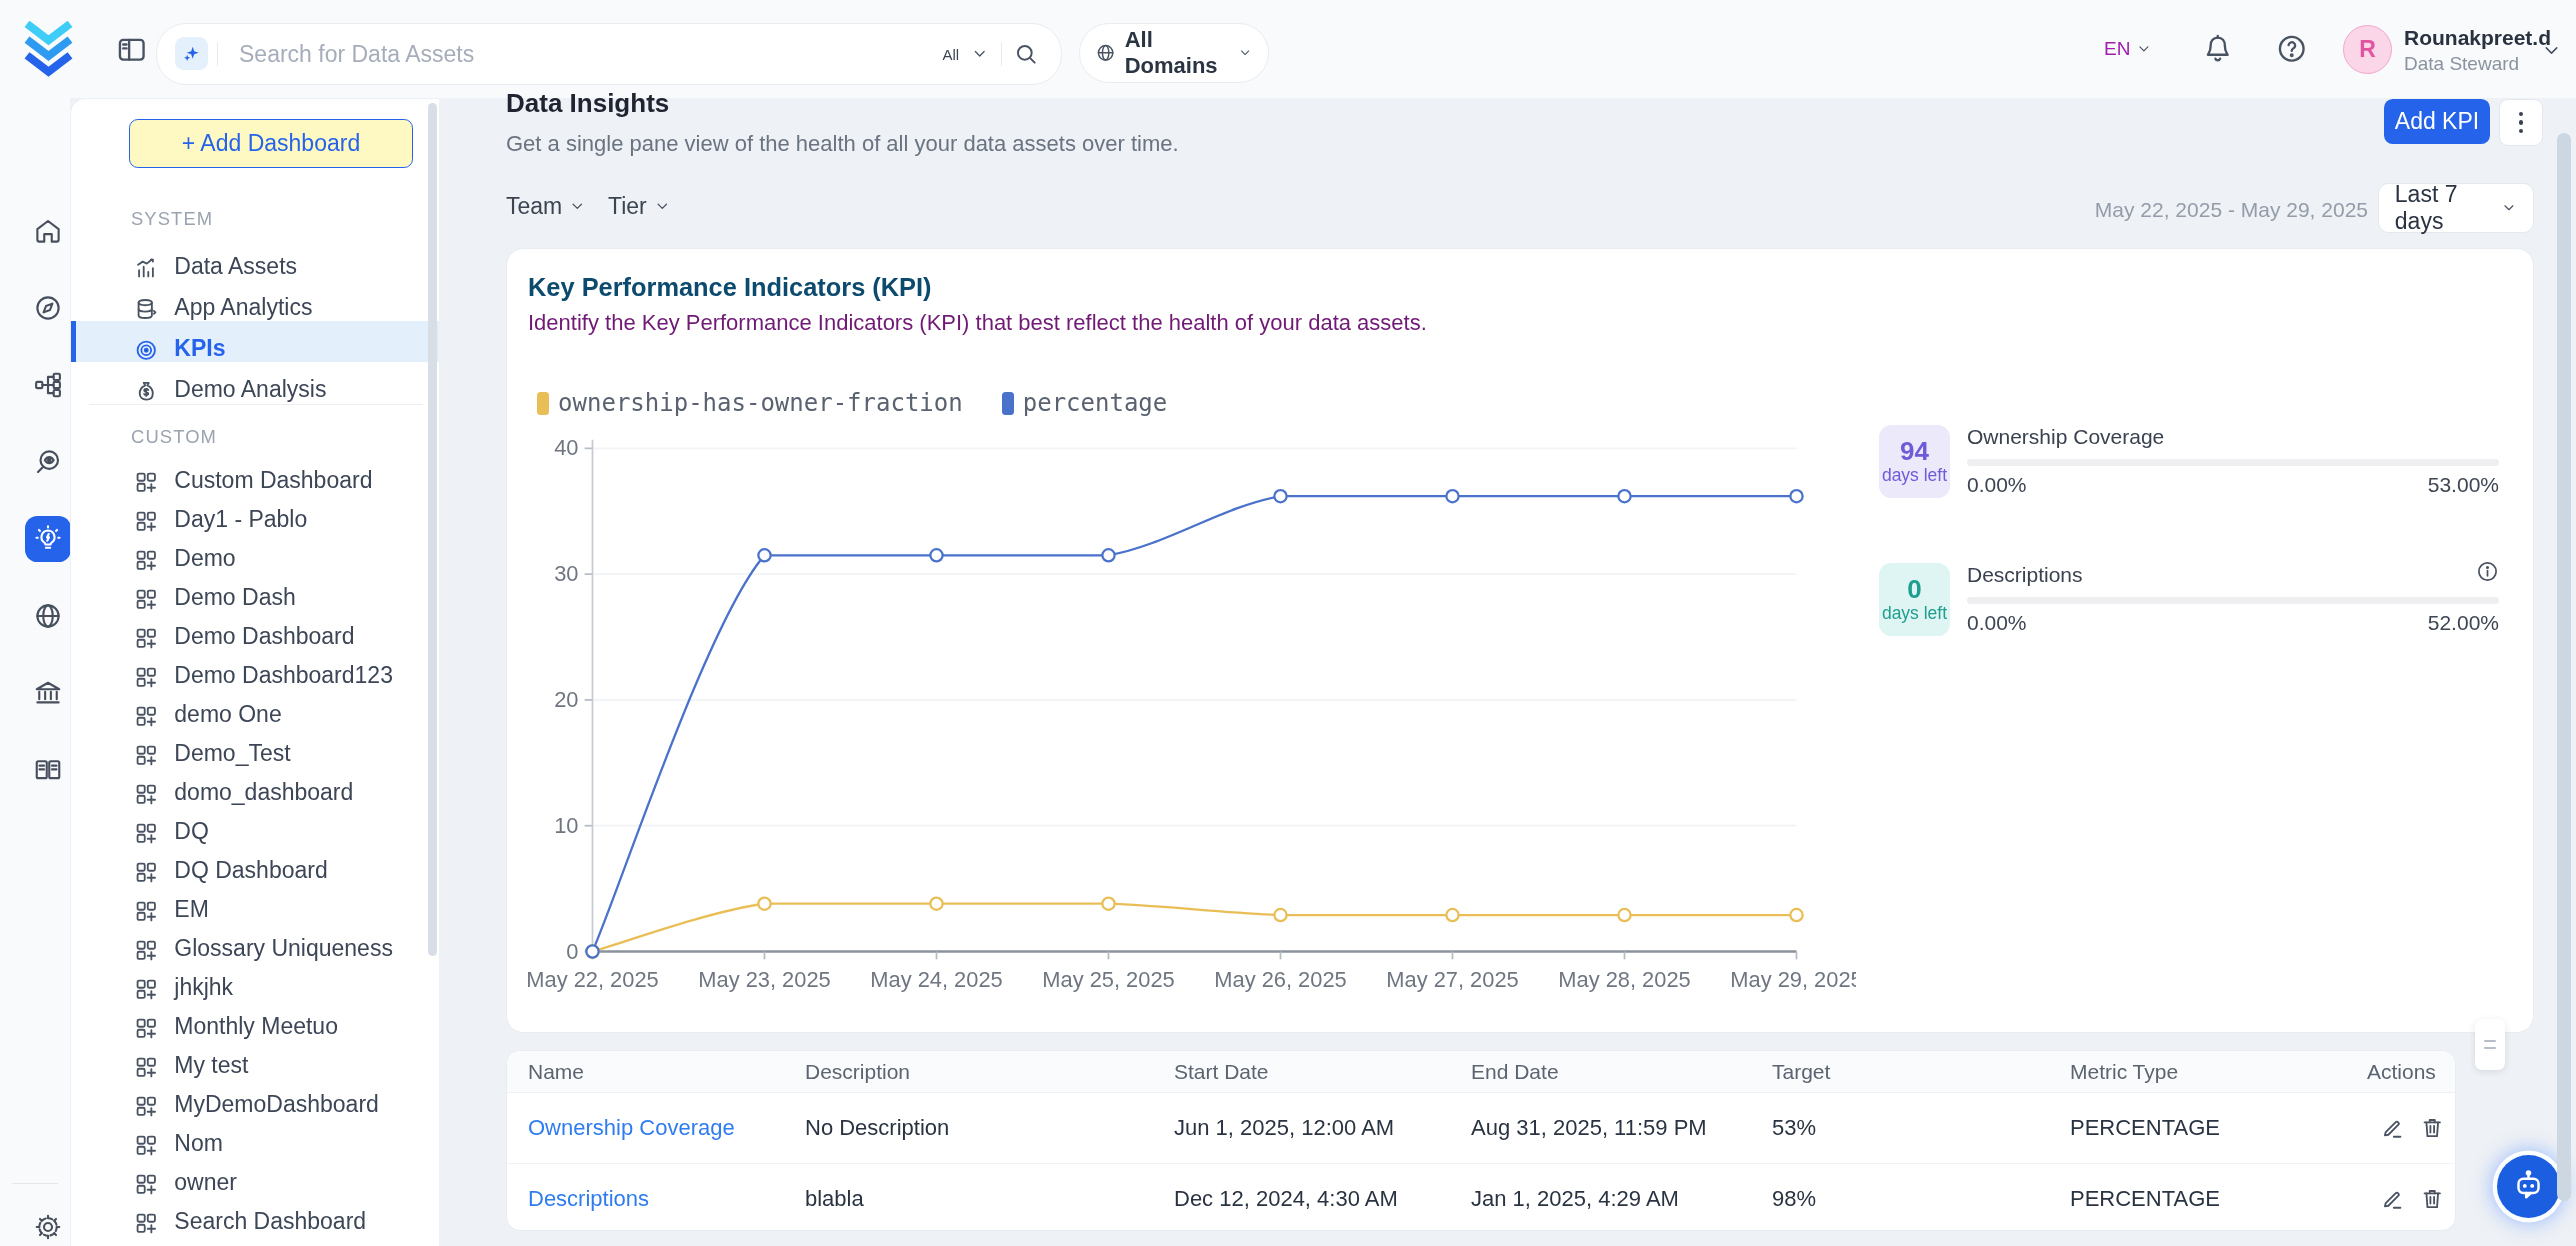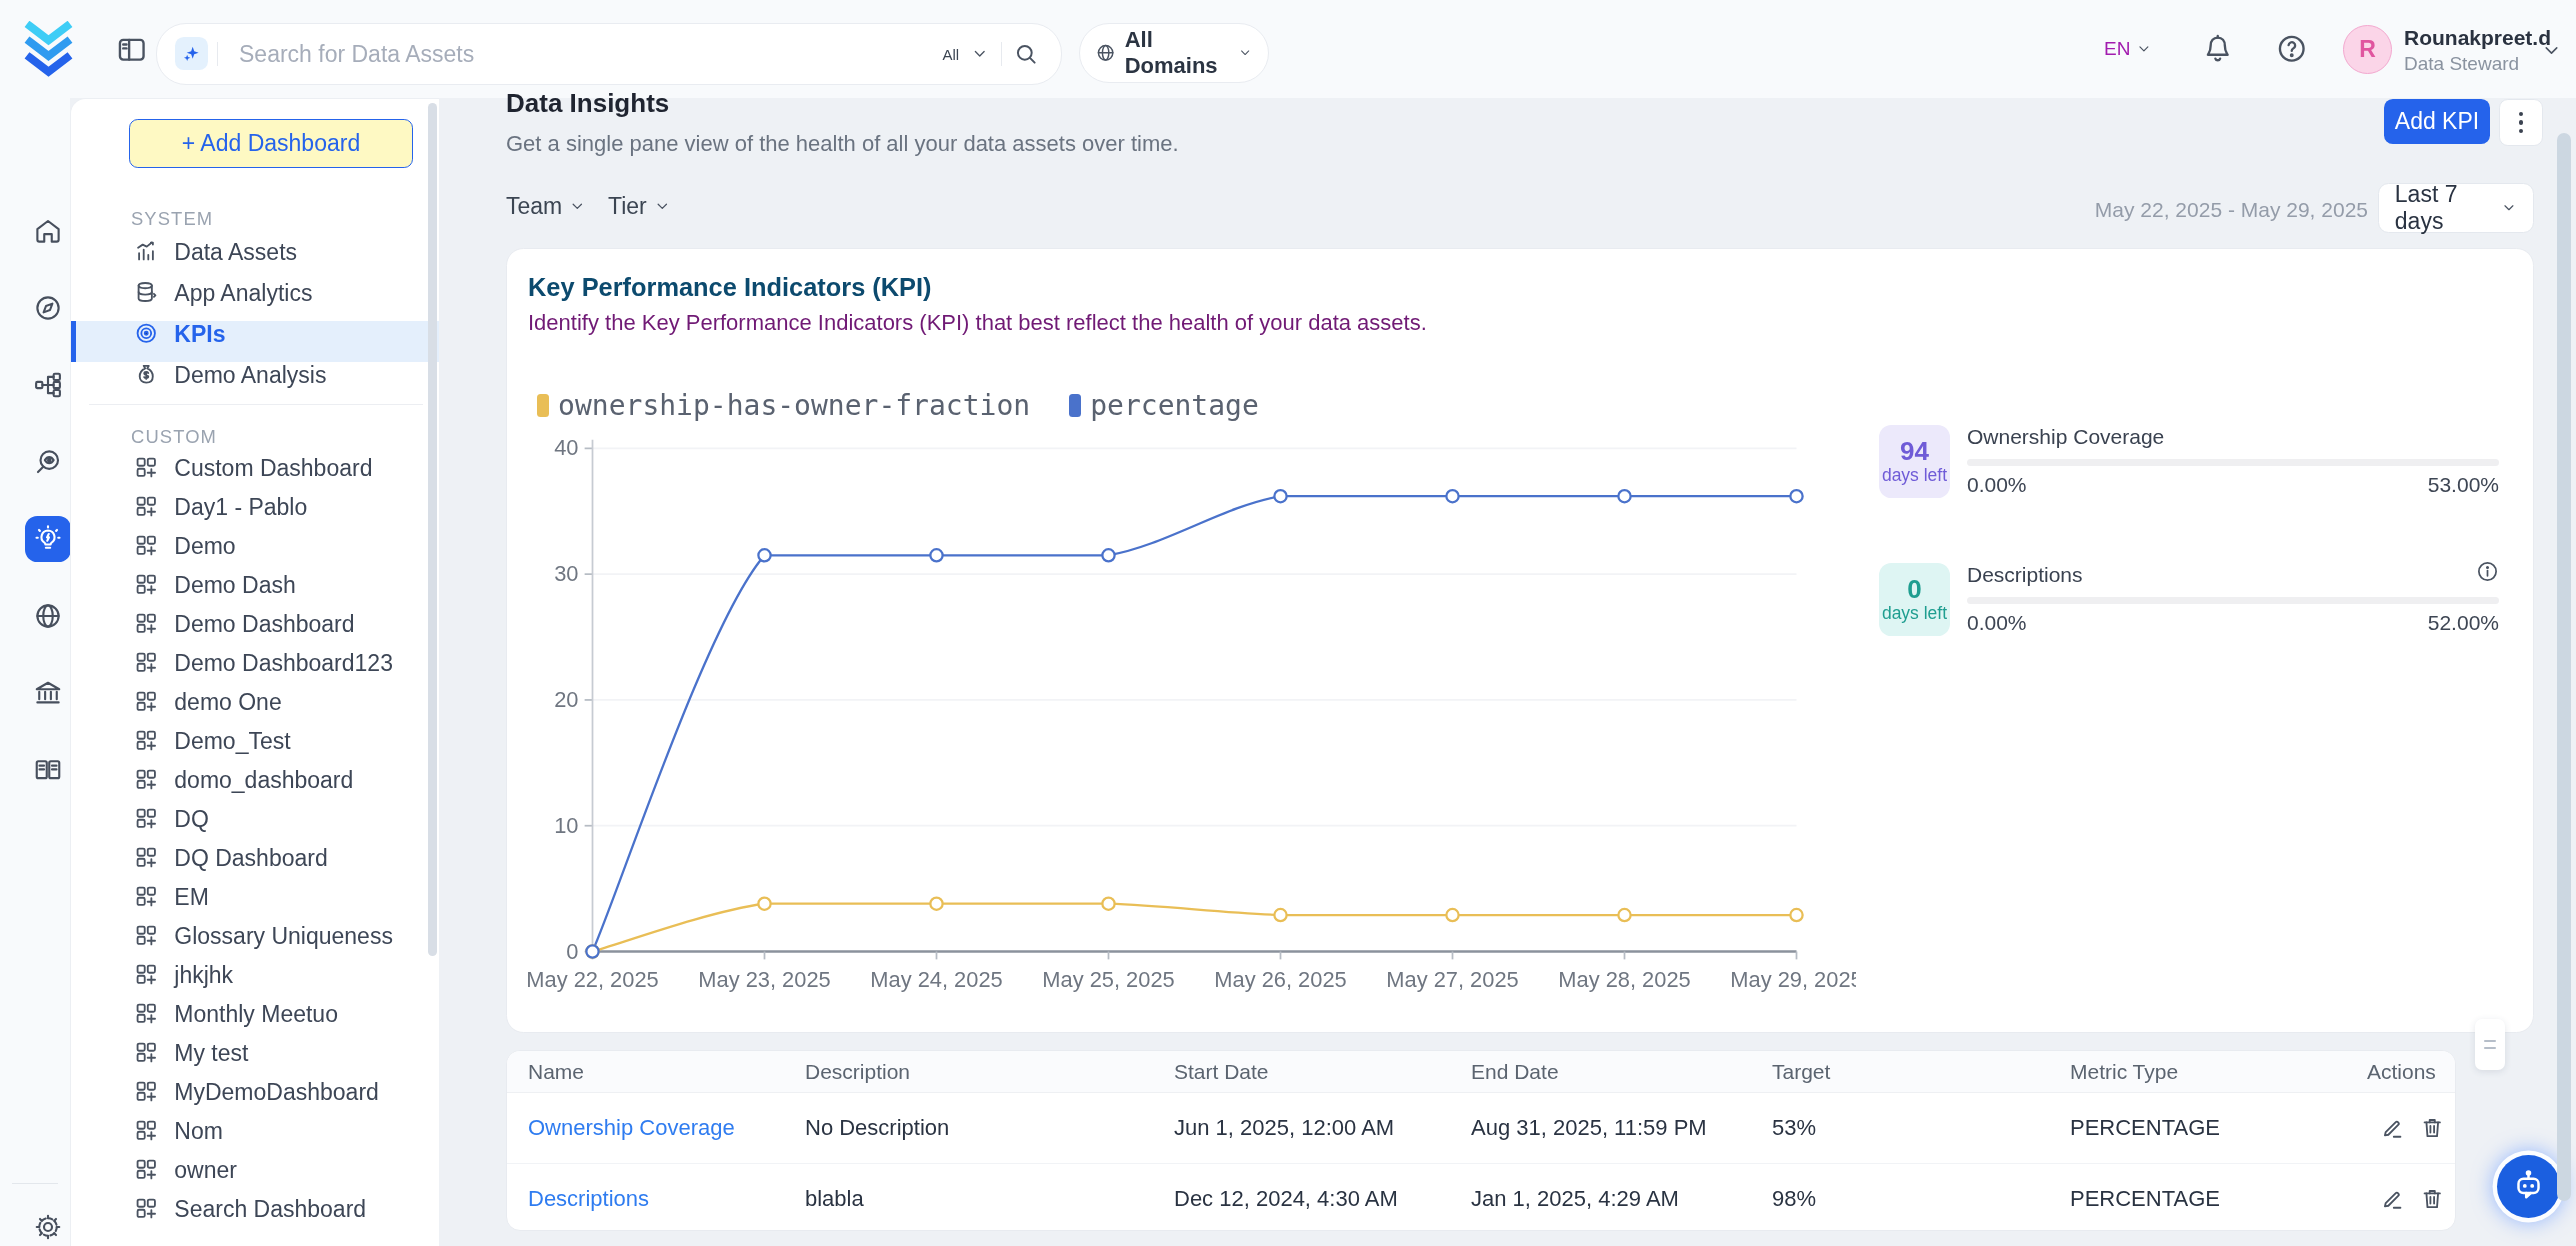--- a/index.html
+++ b/index.html
@@ -29,21 +29,21 @@
   .rail{position:absolute;left:0;top:98px;width:70px;height:1148px;background:#f8fafc;}
   .rail-btn{position:absolute;left:25.4px;width:46px;height:46px;display:flex;align-items:center;justify-content:center;border-radius:12.3px;cursor:pointer;}
   .rail-btn svg{width:30px;height:30px;}
   .rail-btn.active{background:var(--accent);}
   .rail-btn.active svg{stroke:#ffffff;}
   .rail-div{position:absolute;left:12.3px;top:1085px;width:46px;height:0.9px;background:#e3e7ec;}
   
   .panel{position:absolute;left:70px;top:98px;width:369px;height:1148px;background:#ffffff;border-top-left-radius:15.8px;border-top:0.9px solid #eceff3;border-left:0.9px solid #eceff3;box-sizing:border-box;overflow:hidden;}
   .add-btn{position:absolute;left:58px;top:20px;width:282px;height:47px;border:1.3px solid var(--accent);border-radius:8.8px;background:#fef9c3;color:var(--accent);font-size:23px;display:flex;align-items:center;justify-content:center;cursor:pointer;}
   .sec-lbl{position:absolute;left:60px;font-size:18.4px;letter-spacing:1.1px;color:#9aa3b0;}
-  .side-item{display:flex;align-items:flex-start;padding-left:63px;gap:15.8px;cursor:pointer;position:relative;}
+  .side-item{display:flex;align-items:flex-end;padding-left:63px;gap:15.8px;cursor:pointer;position:relative;}
   .sys-list{position:absolute;left:0;top:140px;width:369px;}
   .sys-list .side-item{height:41px;}
   .side-icn{width:24.5px;height:24.5px;flex:0 0 24.5px;}
   .side-label{font-size:23px;color:#3d4656;white-space:nowrap;}
   .side-item.active{background:#e4effc;}
   .side-item.active::before{content:"";position:absolute;left:0;top:0;bottom:0;width:5.3px;background:var(--accent);}
   .side-item.active .side-label{color:var(--accent);font-weight:700;}
   .side-item.active svg{stroke:var(--accent);}
   .panel-div{position:absolute;left:17.5px;top:305px;width:334px;height:0.9px;background:#eceef2;}
   .custom-list{position:absolute;left:0;top:356px;width:369px;}
@@ -58,21 +58,21 @@
   .addkpi{position:absolute;left:2384px;top:99px;width:106px;height:45px;background:var(--accent);border-radius:8.8px;color:#fff;font-size:23px;display:flex;align-items:center;justify-content:center;cursor:pointer;}
   .dots-btn{position:absolute;left:2499px;top:99px;width:42px;height:45px;background:#fff;border:0.9px solid #e4e8ee;border-radius:8.8px;display:flex;flex-direction:column;align-items:center;justify-content:center;gap:4.4px;cursor:pointer;}
   .dots-btn i{width:4.4px;height:4.4px;border-radius:50%;background:#3a4250;}
   
   .kpi-card{position:absolute;left:506px;top:248px;width:2028px;height:785px;background:#fff;border:0.9px solid #e8ebf0;border-radius:17.5px;box-sizing:border-box;}
   .kc-title{position:absolute;left:21px;top:23.6px;font-size:25.4px;font-weight:700;color:#0c4a6e;}
   .kc-sub{position:absolute;left:21px;top:61px;font-size:22px;color:#701a75;}
   .legend{position:absolute;left:30px;top:140px;display:flex;align-items:center;gap:39px;}
   .leg-item{display:flex;align-items:center;gap:8.8px;cursor:pointer;}
   .leg-sw{width:12.3px;height:23px;border-radius:3.5px;}
-  .leg-lbl{font-family:"DejaVu Sans Mono",monospace;font-size:28px;color:#5a6270;}
+  .leg-lbl{font-family:"DejaVu Sans Mono",monospace;font-size:24px;color:#5a6270;}
   .chart-wrap{position:absolute;left:19px;top:172px;width:1330px;height:578px;}
   .kpi-item{position:absolute;left:1372px;width:620px;height:105px;}
   .badge{position:absolute;left:0;top:0;width:71px;height:73px;border-radius:12.3px;display:flex;flex-direction:column;align-items:center;justify-content:center;}
   .badge b{font-size:26px;line-height:28px;}
   .badge span{font-size:17.5px;}
   .ki-title{position:absolute;left:88px;top:0;font-size:21px;color:#3a4250;}
   .ki-bar{position:absolute;left:88px;top:34px;width:532px;height:7px;border-radius:3.5px;background:#efeff1;}
   .ki-vals{position:absolute;left:88px;top:48px;width:532px;display:flex;justify-content:space-between;font-size:21px;color:#3e4654;}
   .ki-info{position:absolute;left:597px;top:-3.5px;width:23px;height:23px;cursor:pointer;}
   

